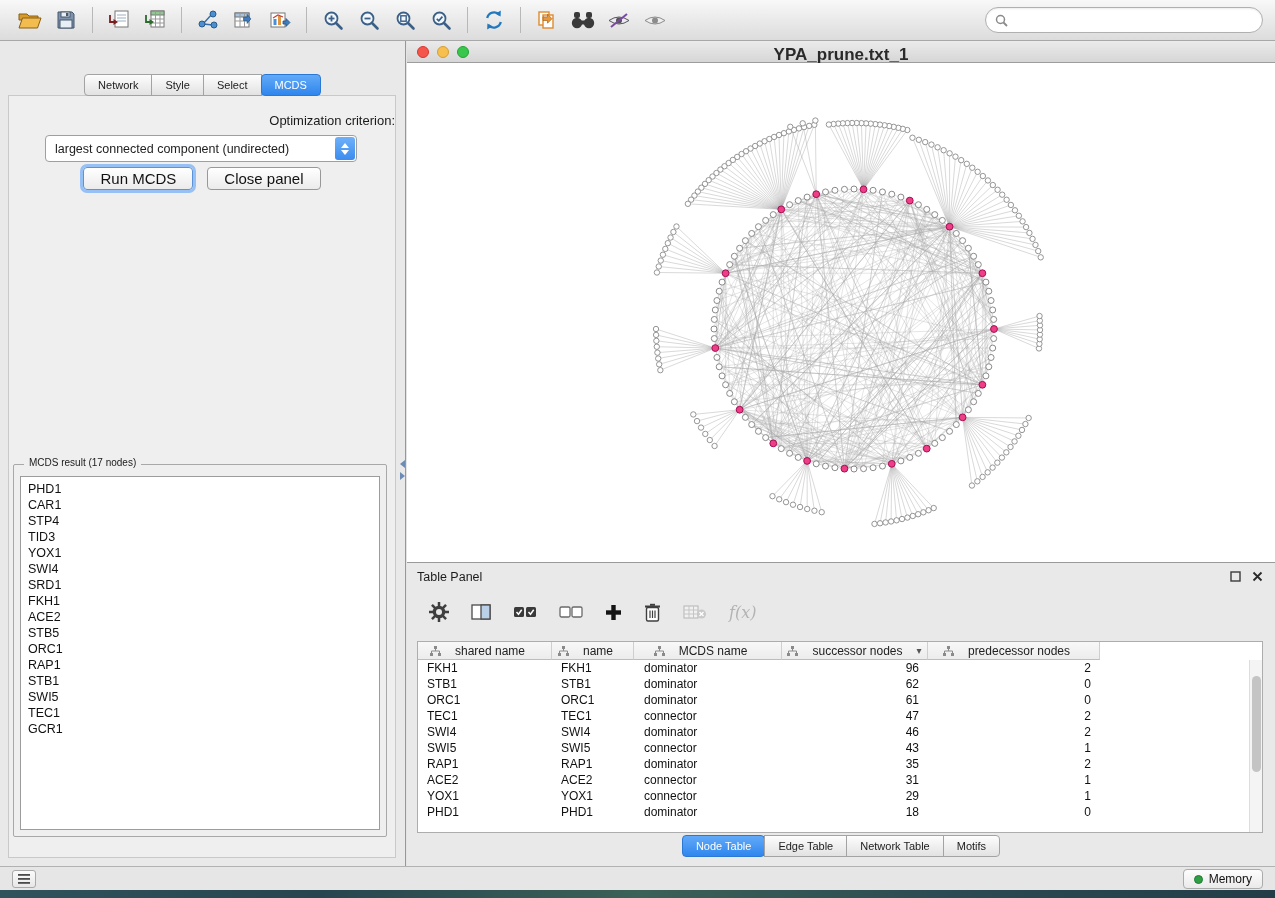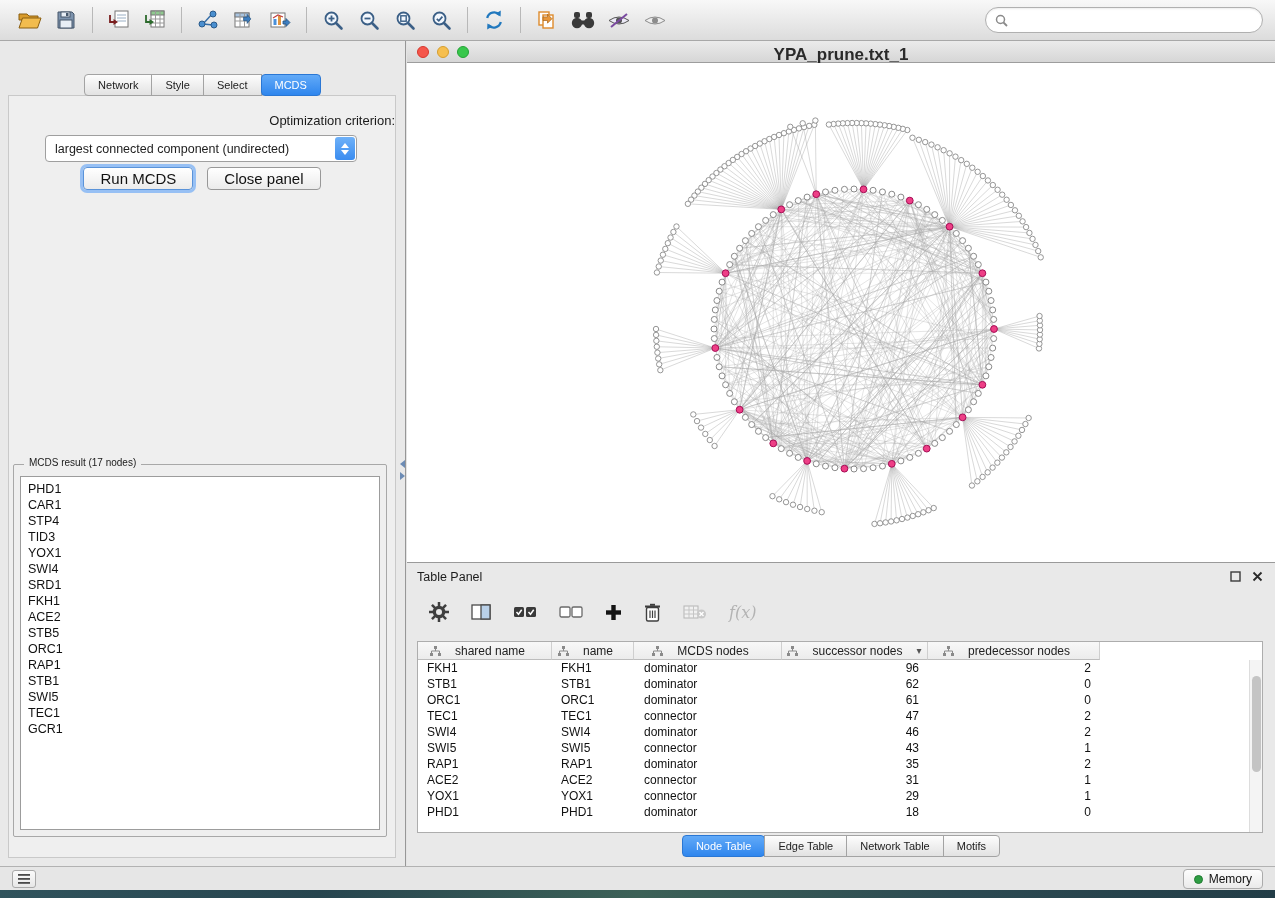--- a/index.html
+++ b/index.html
@@ -1266,21 +1266,21 @@
           <span class="hlabel">name</span>
           <span class="hsort"></span>
         </div>
         <div class="hcell">
           <svg width="11" height="10" viewBox="0 0 11 10">
             <rect x="4" y="0" width="3" height="3" fill="#8a8a8a"></rect>
             <rect x="0" y="7" width="3" height="3" fill="#8a8a8a"></rect>
             <rect x="8" y="7" width="3" height="3" fill="#8a8a8a"></rect>
             <path d="M5.5 3 v2 M1.5 7 v-2 h8 v2" stroke="#8a8a8a" fill="none"></path>
           </svg>
-          <span class="hlabel">MCDS nodes</span>
+          <span class="hlabel">MCDS name</span>
           <span class="hsort"></span>
         </div>
         <div class="hcell">
           <svg width="11" height="10" viewBox="0 0 11 10">
             <rect x="4" y="0" width="3" height="3" fill="#8a8a8a"></rect>
             <rect x="0" y="7" width="3" height="3" fill="#8a8a8a"></rect>
             <rect x="8" y="7" width="3" height="3" fill="#8a8a8a"></rect>
             <path d="M5.5 3 v2 M1.5 7 v-2 h8 v2" stroke="#8a8a8a" fill="none"></path>
           </svg>
           <span class="hlabel">successor nodes</span>

